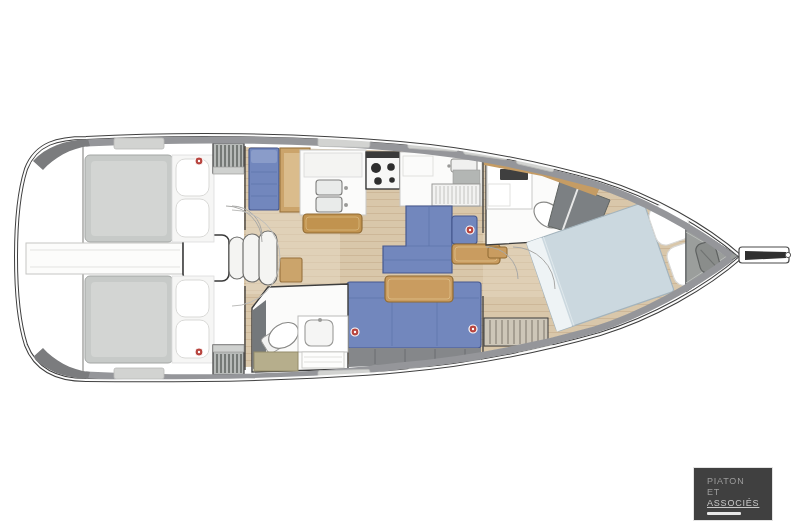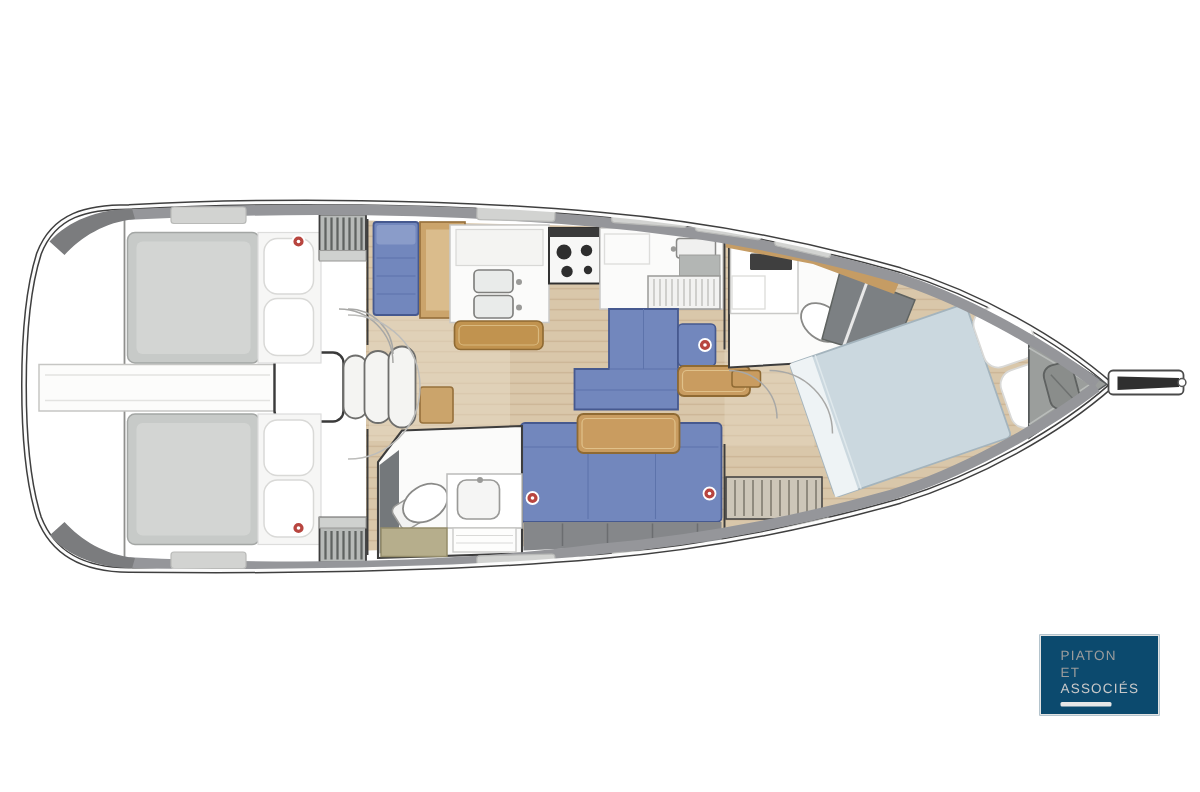--- a/index.html
+++ b/index.html
@@ -1,23 +1,23 @@
 <!DOCTYPE html>
 <html><head>
 <meta charset="utf-8">
 <style>
   html,body{margin:0;padding:0;background:#ffffff;}
   .stage{position:relative;width:800px;height:528px;background:#ffffff;overflow:hidden;
          font-family:"Liberation Sans",sans-serif;}
   .stage svg{position:absolute;left:0;top:0;}
-  .watermark{position:absolute;left:693px;top:423px;width:80px;height:54px;
-             box-sizing:border-box;background:#0c4a6e;border:1px solid #e3e3e3;
+  .watermark{position:absolute;left:693px;top:467px;width:80px;height:54px;
+             box-sizing:border-box;background:#404040;border:1px solid #e3e3e3;
              padding:8px 0 0 13px;line-height:1.22;font-size:9px;letter-spacing:.8px;
              color:#9c9c9c;font-weight:500;}
-  .watermark .muted{color:#c9c9c9;}
+  .watermark .muted{color:#c9c9c9;text-decoration:underline;}
   .watermark .tagline{width:34px;height:3px;background:#e7e7e7;margin-top:3px;border-radius:1px;}
 </style>
 </head>
 <body>
 
 <div class="stage">
 <svg width="800" height="528" viewBox="0 0 800 528">
   <defs>
     <clipPath id="hullClip">
       <path d="M86,138 C180,133 300,134 400,143 C470,149 540,163 600,180 C652,196 706,226 741,257 C706,288 652,318 600,334 C540,351 470,365 400,371 C300,380 180,381 86,380 C58,380 36,371 26,345 C18,320 16,288 16,257 C16,226 18,194 26,169 C36,143 58,138 86,138 Z"></path>

